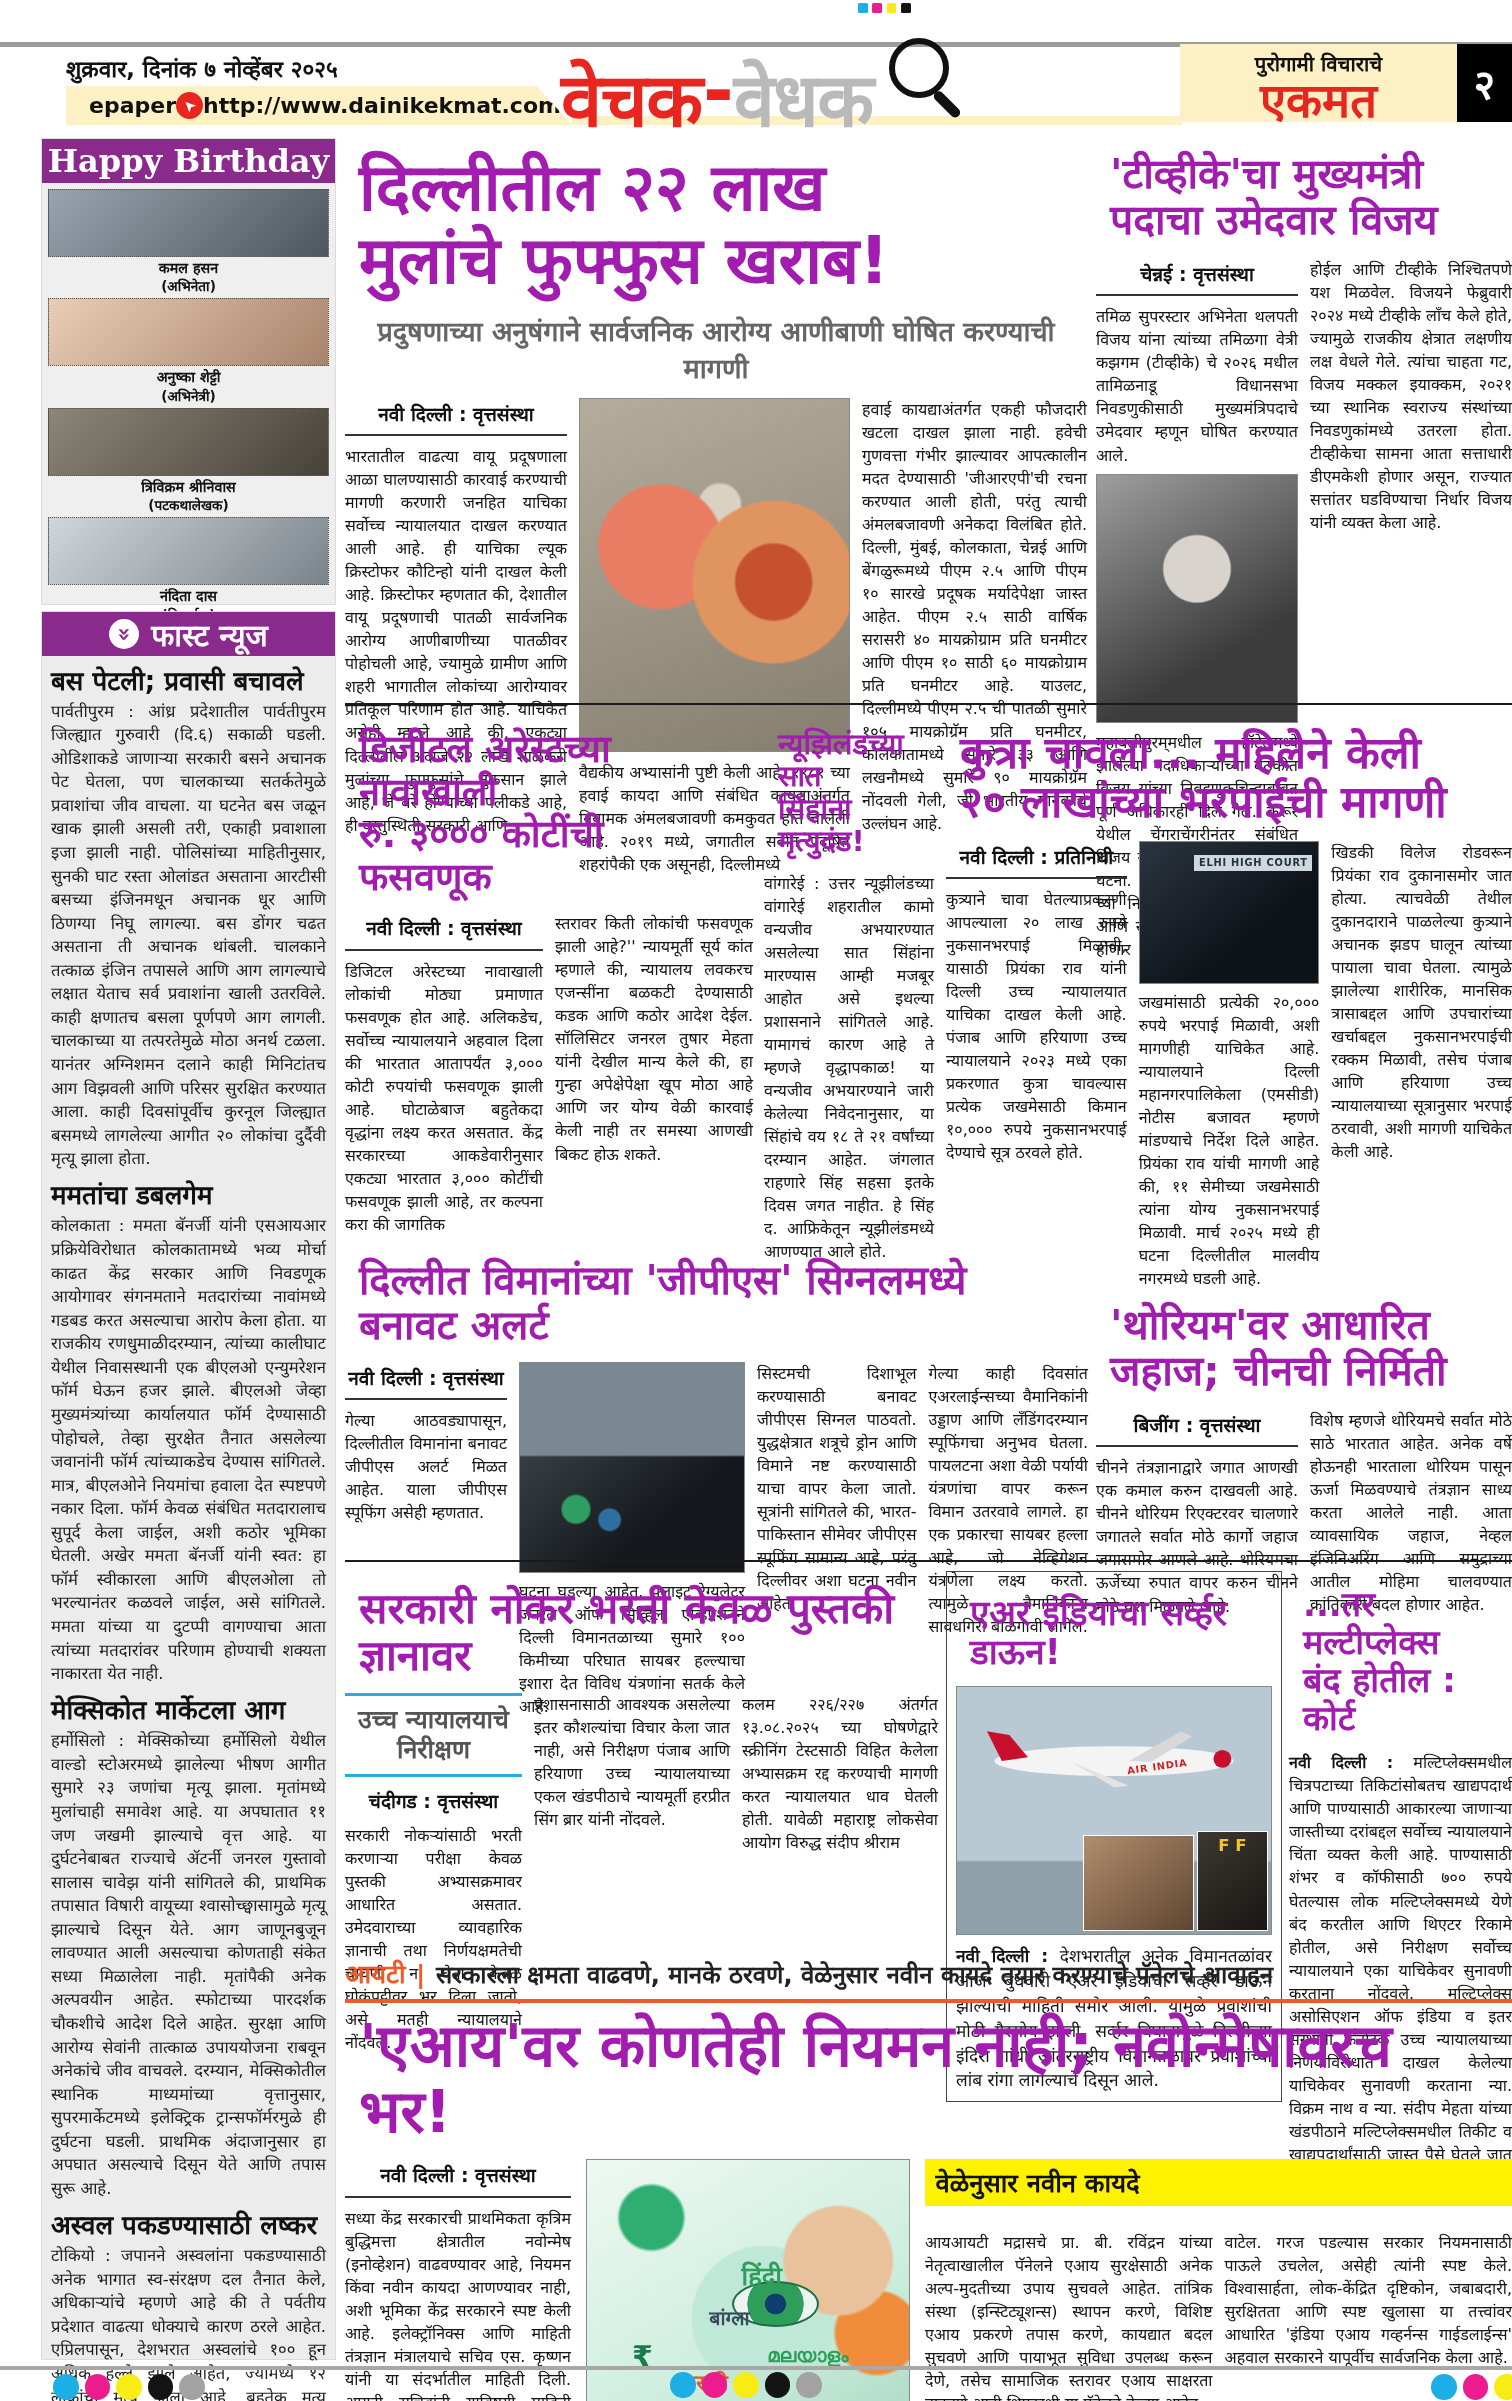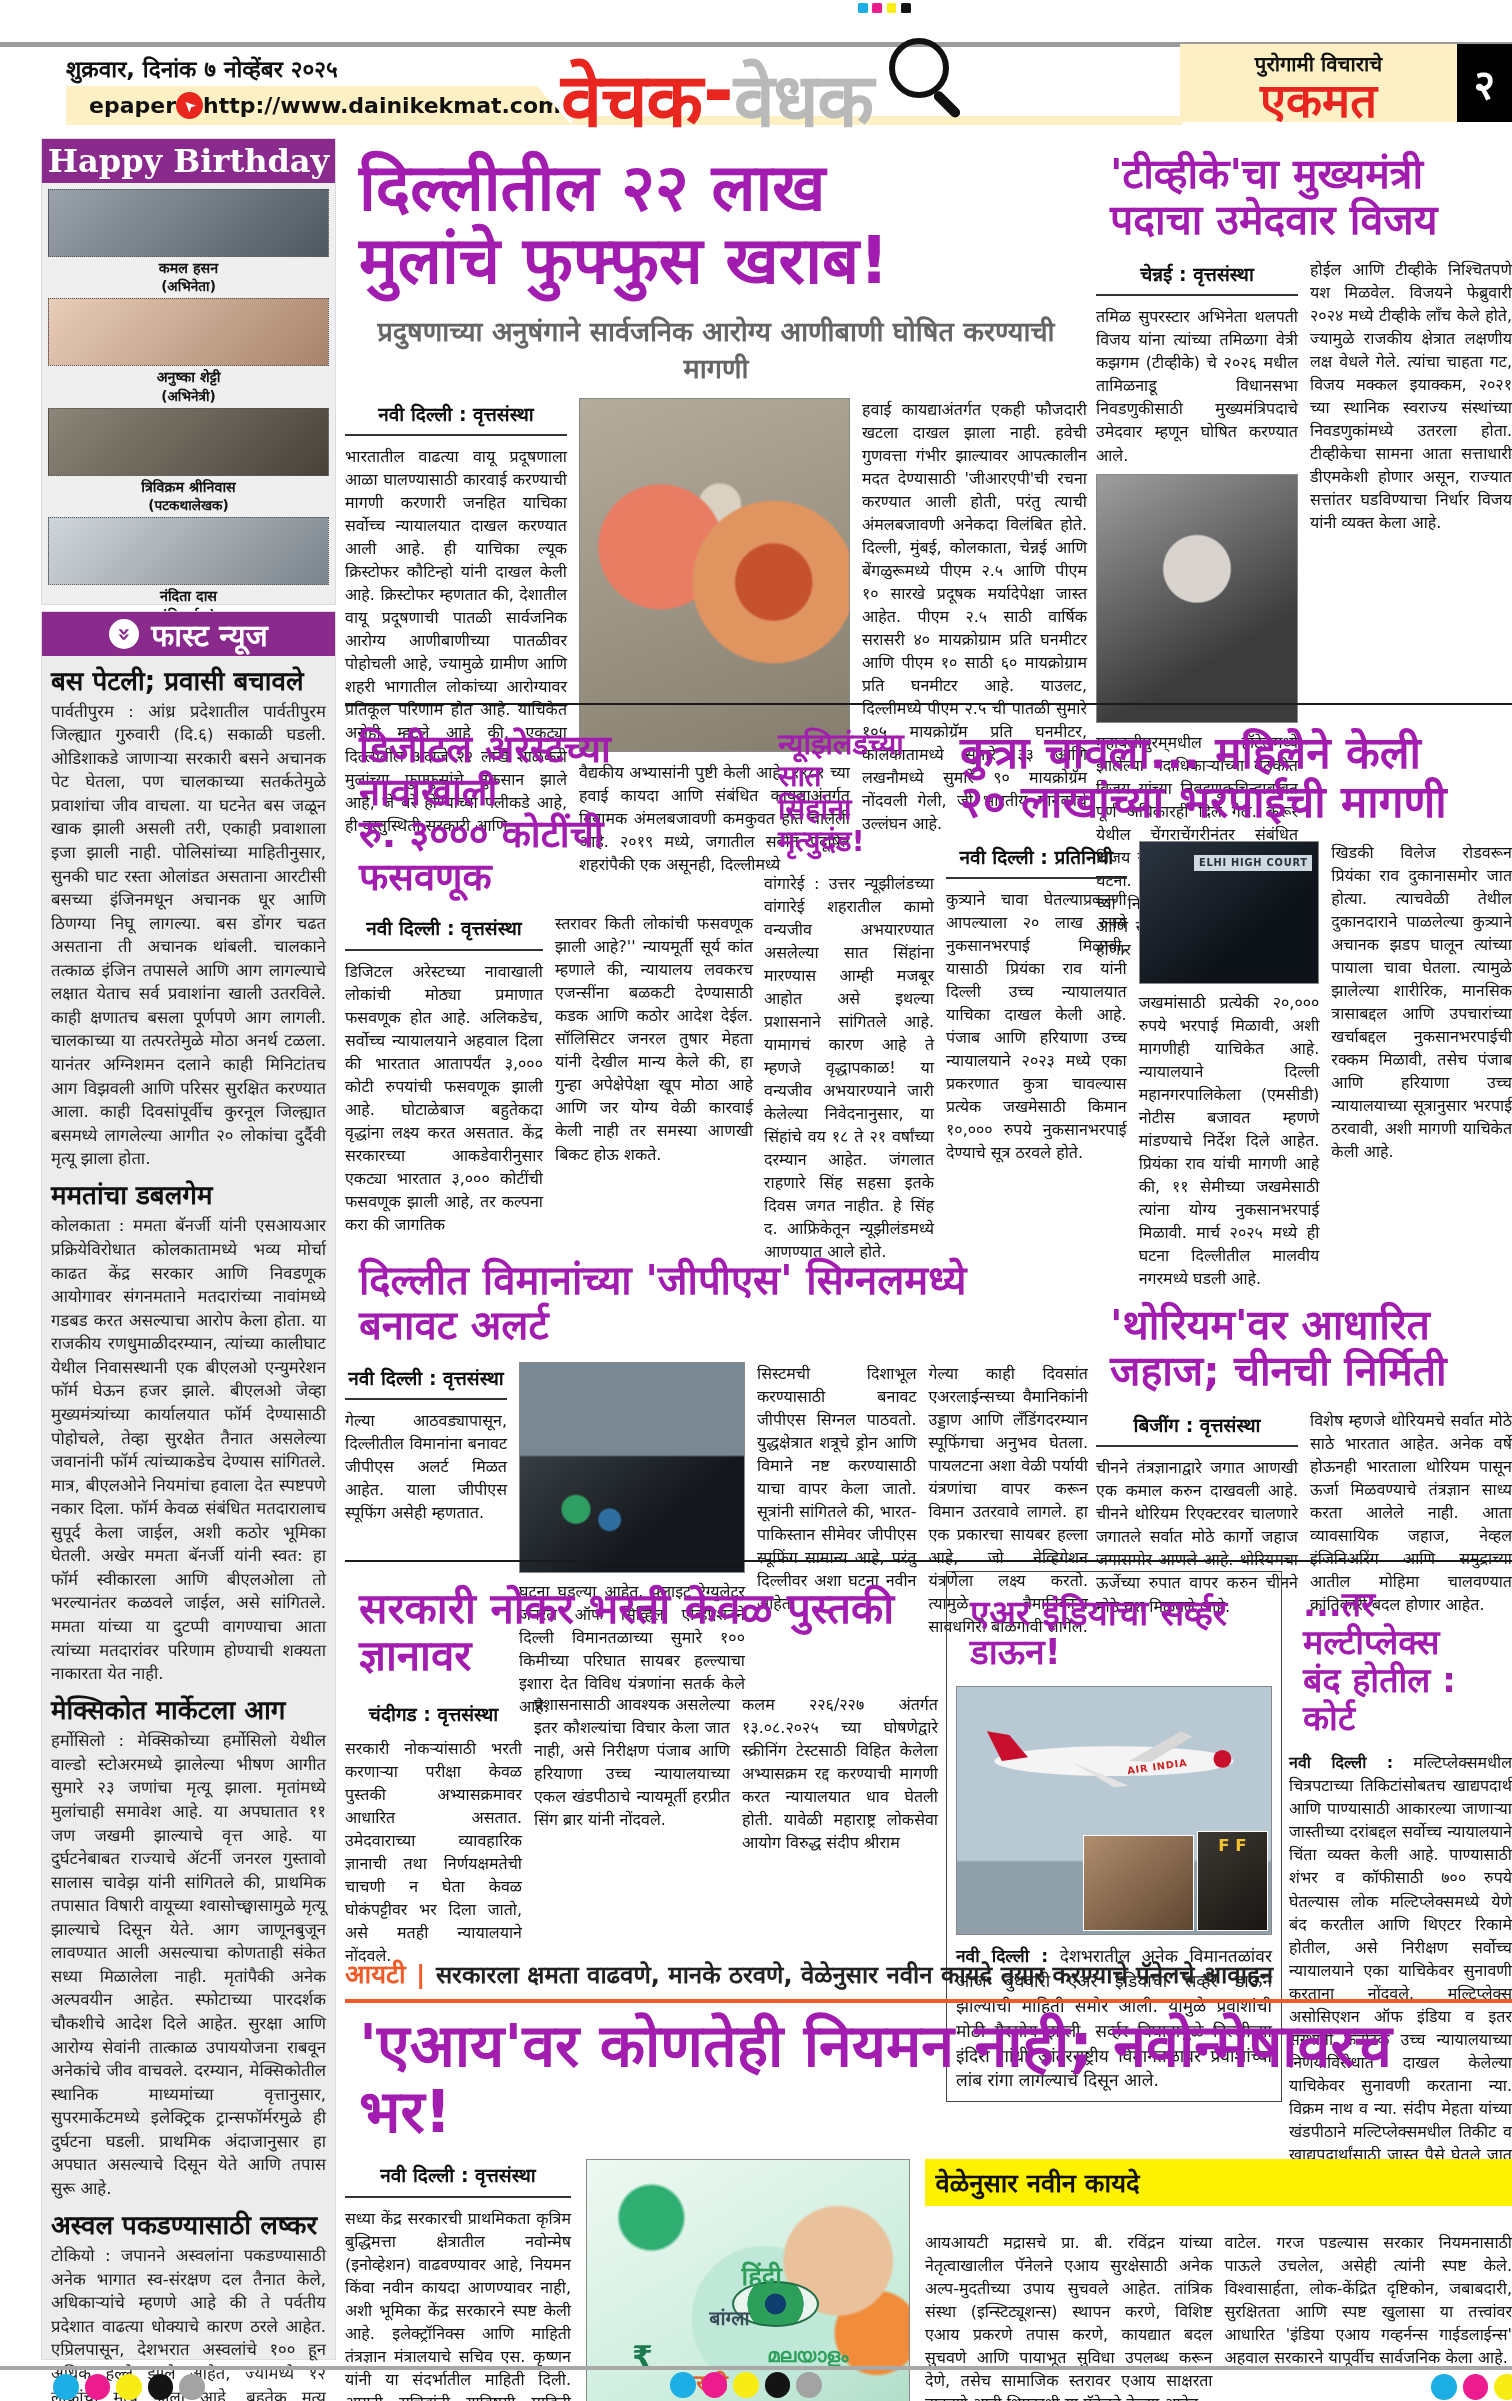--- a/index.html
+++ b/index.html
@@ -398,20 +398,24 @@
       </div>
     </div>
   </article>
 
   <div class="divider" style="top:1560px;"></div>
 
   <article class="job">
     <h2 class="hl">सरकारी नोकर भरती केवळ पुस्तकी ज्ञानावर</h2>
     <div class="cols" style="margin-top:12px;">
       <div class="col" style="flex:0 0 177px;">
+        <div class="subbox">
+          <div>उच्च न्यायालयाचे</div>
+          <div>निरीक्षण</div>
+        </div>
         <div class="byline2">चंदीगड : वृत्तसंस्था</div>
         <p class="body-t" style="margin:0">सरकारी नोकऱ्यांसाठी भरती करणाऱ्या परीक्षा केवळ पुस्तकी अभ्यासक्रमावर आधारित असतात. उमेदवाराच्या व्यावहारिक ज्ञानाची तथा निर्णयक्षमतेची चाचणी न घेता केवळ घोकंपट्टीवर भर दिला जातो, असे मतही न्यायालयाने नोंदवले.</p>
       </div>
       <div class="col">
         <p class="body-t" style="margin:0">प्रशासनासाठी आवश्यक असलेल्या इतर कौशल्यांचा विचार केला जात नाही, असे निरीक्षण पंजाब आणि हरियाणा उच्च न्यायालयाच्या एकल खंडपीठाचे न्यायमूर्ती हरप्रीत सिंग ब्रार यांनी नोंदवले.</p>
       </div>
       <div class="col">
         <p class="body-t" style="margin:0">कलम २२६/२२७ अंतर्गत १३.०८.२०२५ च्या घोषणेद्वारे स्क्रीनिंग टेस्टसाठी विहित केलेला अभ्यासक्रम रद्द करण्याची मागणी करत न्यायालयात धाव घेतली होती. यावेळी महाराष्ट्र लोकसेवा आयोग विरुद्ध संदीप श्रीराम</p>
       </div>
     </div>

